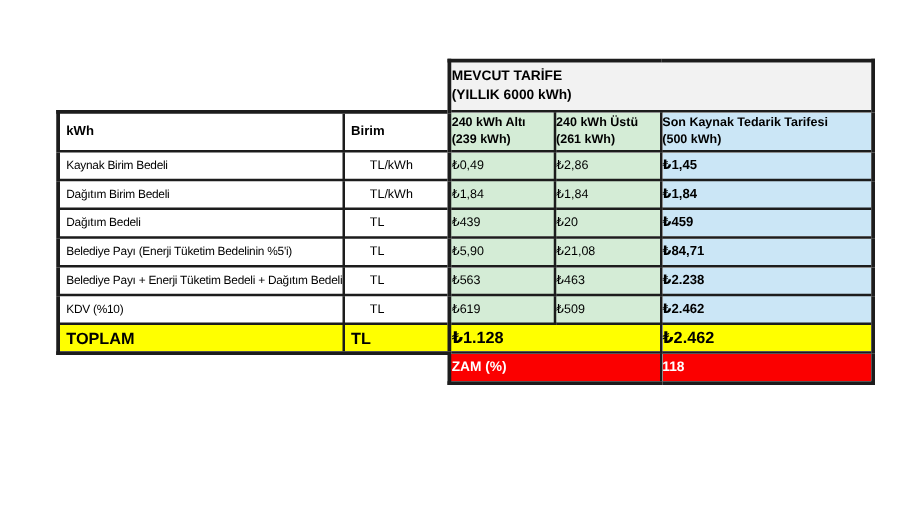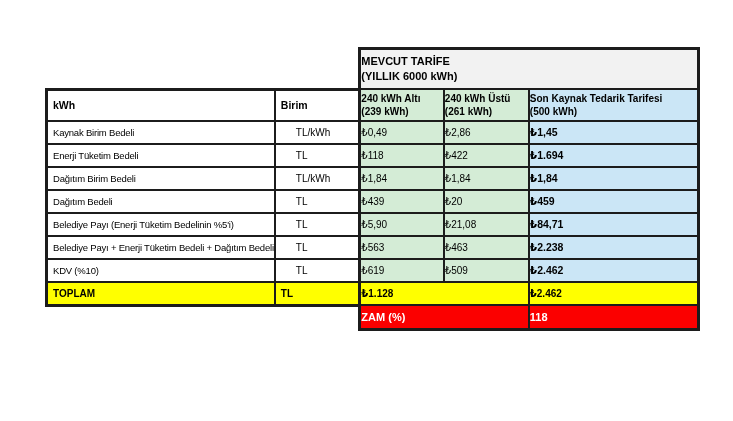--- a/index.html
+++ b/index.html
@@ -54,21 +54,21 @@
     background:#fff;font-size:9.5px;letter-spacing:-0.2px;
     text-align:left;padding-left:5px;white-space:nowrap;
   }
   .c-unit{
     background:#fff;font-size:10px;
     text-align:left;padding-left:20px;
   }
   .v-green{background:var(--green);font-size:10px;}
   .v-blue{background:var(--blue);font-size:10.5px;font-weight:bold;}
 
-  .yellow{background:var(--yellow);font-weight:bold;font-size:10px;}
+  .yellow{background:var(--yellow);font-weight:bold;font-size:13px;}
   .yellow.lbl{text-align:left;padding-left:5px;}
   .red{
     background:var(--red);color:var(--zamtext);
     font-weight:bold;font-size:11px;
   }
 
   
   .bt3{border-top-width:3px;}
   .bb3{border-bottom-width:3px;}
   .bl3{border-left-width:3px;}
@@ -113,27 +113,20 @@
     </tbody>
     <tbody id="data-rows">
     <tr>
       <td class="c-label bl3">Kaynak Birim Bedeli</td>
       <td class="c-unit">TL/kWh</td>
       <td class="v-green bl3">₺0,49</td>
       <td class="v-green">₺2,86</td>
       <td class="v-blue br3">₺1,45</td>
     </tr>
 
-    <tr>
-      <td class="c-label bl3">Enerji Tüketim Bedeli</td>
-      <td class="c-unit">TL</td>
-      <td class="v-green bl3">₺118</td>
-      <td class="v-green">₺422</td>
-      <td class="v-blue br3">₺1.694</td>
-    </tr>
 
     <tr>
       <td class="c-label bl3">Dağıtım Birim Bedeli</td>
       <td class="c-unit">TL/kWh</td>
       <td class="v-green bl3">₺1,84</td>
       <td class="v-green">₺1,84</td>
       <td class="v-blue br3">₺1,84</td>
     </tr>
 
     <tr>

